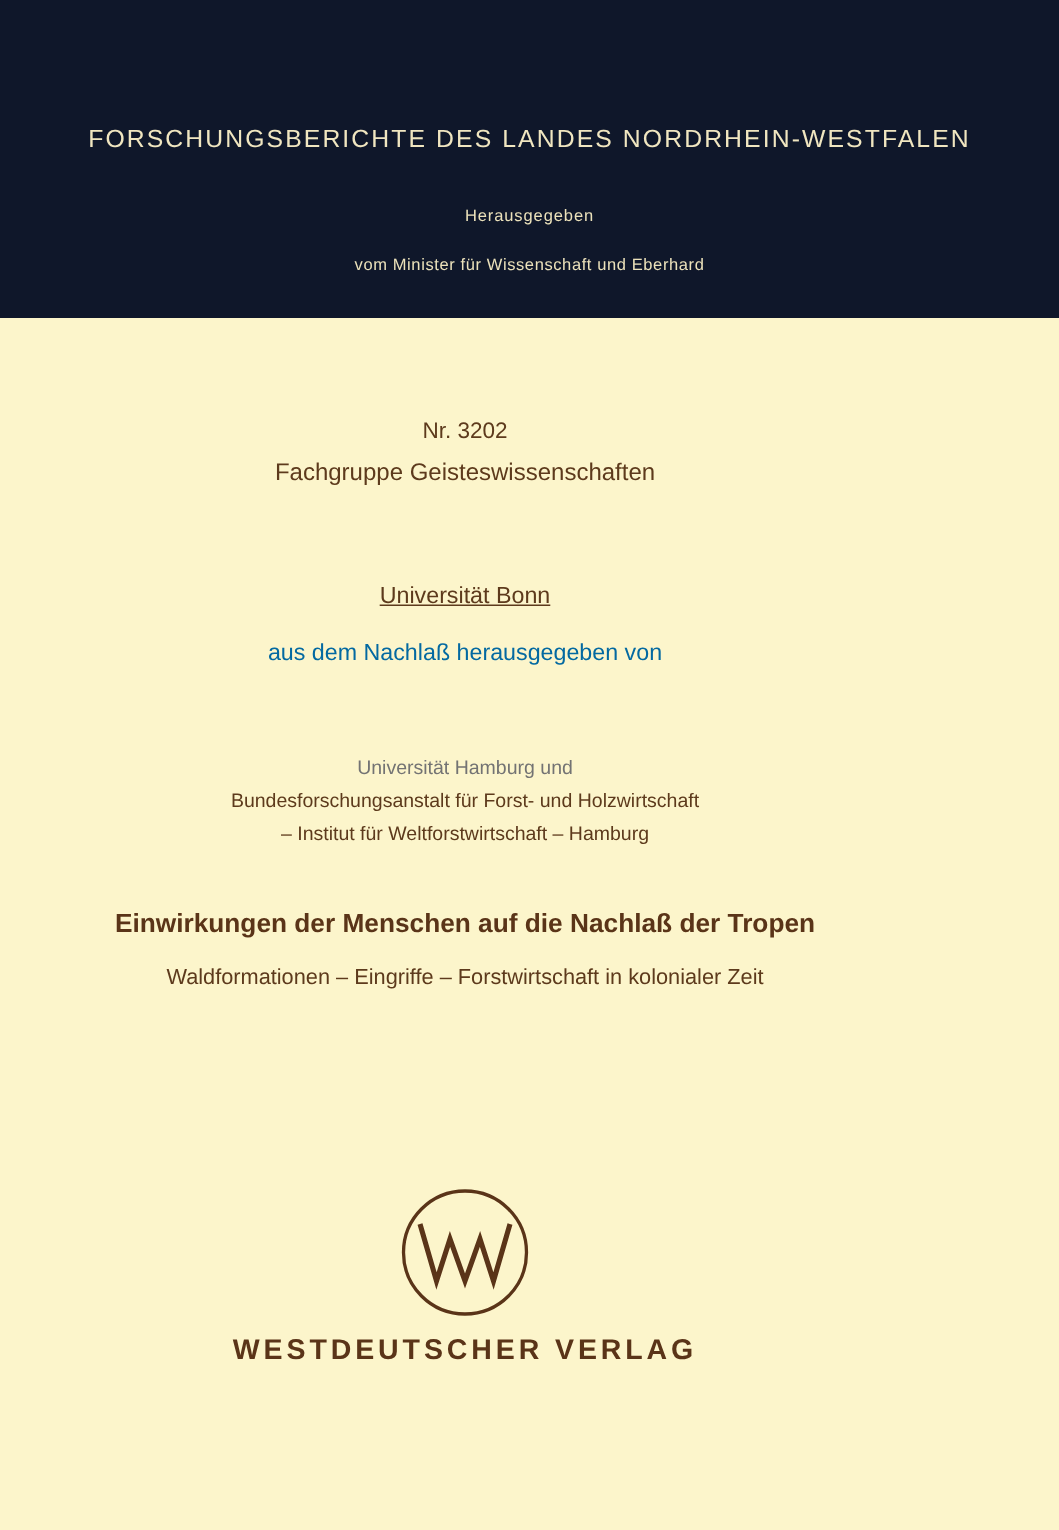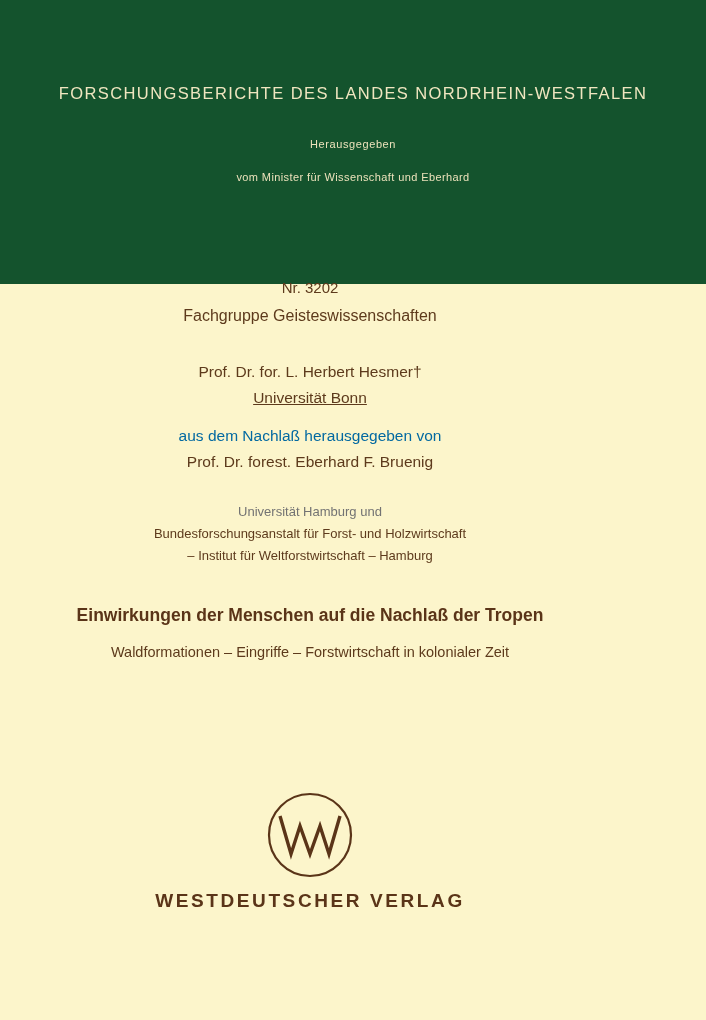--- a/index.html
+++ b/index.html
@@ -20,22 +20,22 @@
     background: #fcf5cb;
     box-sizing: border-box;
   }
 
   
   .header-band {
     position: absolute;
     left: 0;
     top: 0;
     width: 706px;
-    height: 284px;
-    background: #14532d;
+    height: 212px;
+    background: #0f172a;
     color: #f3e9c4;
     text-align: center;
   }
   .series-title {
     position: absolute;
     top: 84px;
     left: 0;
     right: 0;
     font-size: 16.5px;
     letter-spacing: 1.4px;
@@ -194,25 +194,23 @@
   <div class="header-band">
     <div class="series-title">FORSCHUNGSBERICHTE DES LANDES NORDRHEIN-WESTFALEN</div>
     <div class="publisher-line1">Herausgegeben</div>
     <div class="publisher-line2">vom Minister für Wissenschaft und Eberhard</div>
   </div>
 
   <div class="body-area">
     <div class="number">Nr. 3202</div>
     <div class="subject-group">Fachgruppe Geisteswissenschaften</div>
 
-    <div class="author-name">Prof. Dr. for. L. Herbert Hesmer†</div>
     <div class="author-affil">Universität Bonn</div>
 
     <div class="editor-line1">aus dem Nachlaß herausgegeben von</div>
-    <div class="editor-line2">Prof. Dr. forest. Eberhard F. Bruenig</div>
 
     <div class="inst-line1">Universität Hamburg und</div>
     <div class="inst-line2">Bundesforschungsanstalt für Forst- und Holzwirtschaft</div>
     <div class="inst-line3">– Institut für Weltforstwirtschaft – Hamburg</div>
 
     <div class="work-title">Einwirkungen der Menschen auf die Nachlaß der Tropen</div>
     <div class="work-subtitle">Waldformationen – Eingriffe – Forstwirtschaft in kolonialer Zeit</div>
 
     <div class="logo-wrap">
       <svg class="logo-svg" width="86" height="86" viewBox="0 0 86 86">

